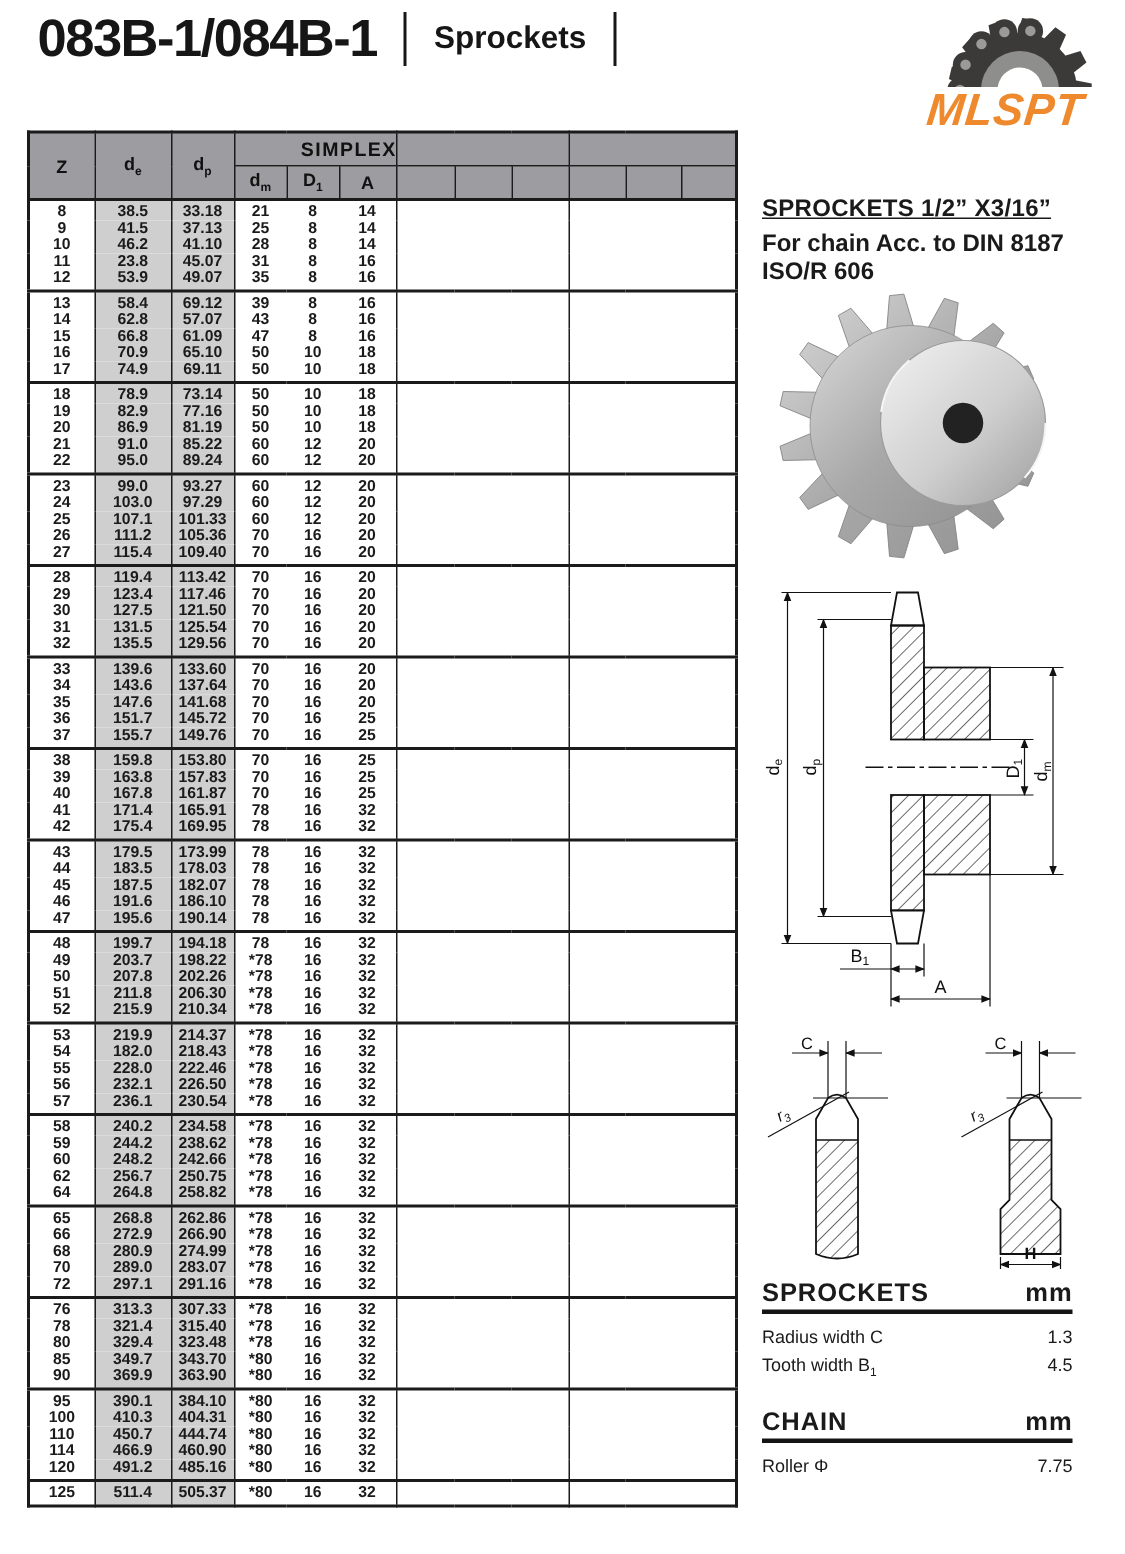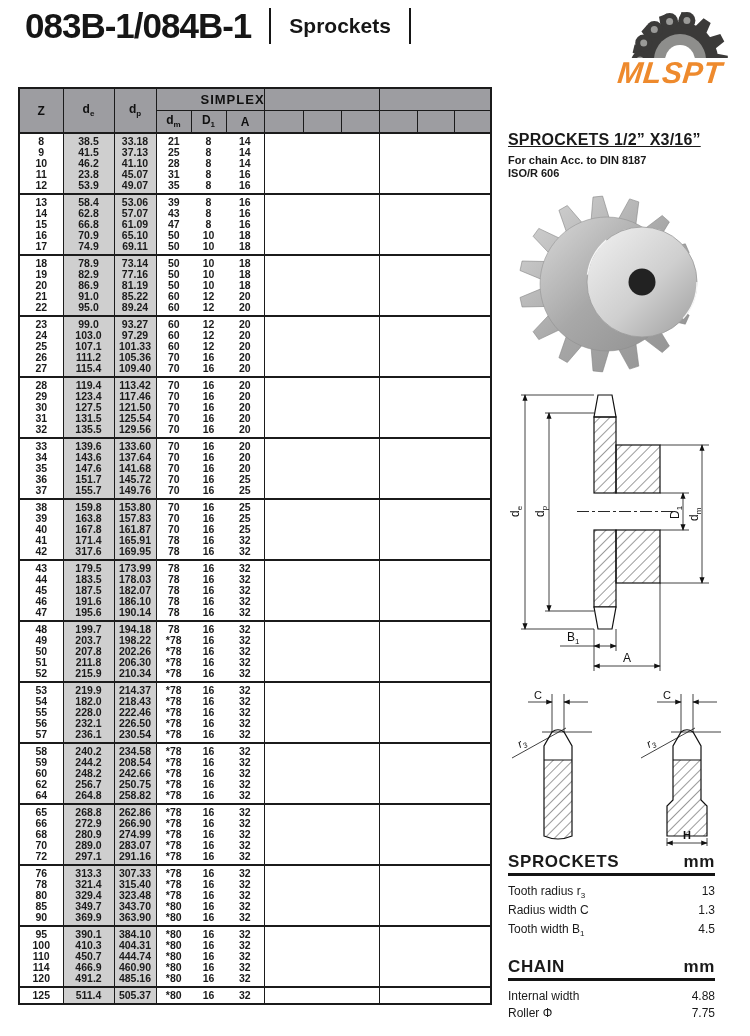--- a/index.html
+++ b/index.html
@@ -29,21 +29,21 @@
   table.dim tbody tr:last-child td{padding-bottom:2px;}
   table.dim tbody.last td{padding-bottom:22px;vertical-align:top;margin-left:19px;}
   td.z{border-right:1.5px solid #1b1b1b;}
   td.de{background:#cfcfcf;border-right:1.5px solid #1b1b1b;text-align:right;padding-right:9px;}
   td.dp{background:#cfcfcf;border-right:1.5px solid #1b1b1b;text-align:right;padding-right:4px;}
   td.a{border-right:1.5px solid #1b1b1b;}
   td.e1{border-right:1.5px solid #1b1b1b;}
   
   .right-head{position:absolute;left:508px;top:131px;width:237px;}
   .right-head h2{font-size:16px;font-weight:bold;margin:0 0 5px 0;letter-spacing:0.2px;text-decoration:underline;}
-  .right-head p{font-size:11px;font-weight:bold;margin:1px 0;}
+  .right-head p{font-size:16px;font-weight:bold;margin:1px 0;}
   .photo{position:absolute;left:505px;top:192px;width:240px;height:185px;}
   .section-drawing{position:absolute;left:505px;top:383px;width:240px;height:298px;}
   .profiles{position:absolute;left:506px;top:688px;width:240px;display:flex;gap:22px;}
   .specs{position:absolute;left:508px;top:852px;width:207px;}
   .spec-title{display:flex;justify-content:space-between;align-items:flex-end;
     border-bottom:3px solid #141414;font-size:17px;font-weight:bold;padding-bottom:1px;
     letter-spacing:0.6px;}
   .spec-rows{margin:7px 0 17px 0;}
   .spec-row{display:flex;justify-content:space-between;font-size:12px;line-height:1.45;}
   .spec-row sub{font-size:8px;}
@@ -193,21 +193,21 @@
         <td class="d1">8</td>
         <td class="a">16</td>
         <td class="e1" colspan="3"></td>
         <td class="e2" colspan="3"></td>
       </tr>
     </tbody>
     <tbody>
       <tr>
         <td class="z">13</td>
         <td class="de">58.4</td>
-        <td class="dp">53.06</td>
+        <td class="dp">69.12</td>
         <td class="dm">39</td>
         <td class="d1">8</td>
         <td class="a">16</td>
         <td class="e1" colspan="3"></td>
         <td class="e2" colspan="3"></td>
       </tr>
       <tr>
         <td class="z">14</td>
         <td class="de">62.8</td>
         <td class="dp">57.07</td>
@@ -492,21 +492,21 @@
         <td class="de">171.4</td>
         <td class="dp">165.91</td>
         <td class="dm">78</td>
         <td class="d1">16</td>
         <td class="a">32</td>
         <td class="e1" colspan="3"></td>
         <td class="e2" colspan="3"></td>
       </tr>
       <tr>
         <td class="z">42</td>
-        <td class="de">317.6</td>
+        <td class="de">175.4</td>
         <td class="dp">169.95</td>
         <td class="dm">78</td>
         <td class="d1">16</td>
         <td class="a">32</td>
         <td class="e1" colspan="3"></td>
         <td class="e2" colspan="3"></td>
       </tr>
     </tbody>
     <tbody>
       <tr>
@@ -671,21 +671,21 @@
         <td class="dp">234.58</td>
         <td class="dm">*78</td>
         <td class="d1">16</td>
         <td class="a">32</td>
         <td class="e1" colspan="3"></td>
         <td class="e2" colspan="3"></td>
       </tr>
       <tr>
         <td class="z">59</td>
         <td class="de">244.2</td>
-        <td class="dp">208.54</td>
+        <td class="dp">238.62</td>
         <td class="dm">*78</td>
         <td class="d1">16</td>
         <td class="a">32</td>
         <td class="e1" colspan="3"></td>
         <td class="e2" colspan="3"></td>
       </tr>
       <tr>
         <td class="z">60</td>
         <td class="de">248.2</td>
         <td class="dp">242.66</td>
@@ -985,40 +985,32 @@
   </svg>
 </div>
 
 <div class="specs">
   <div class="spec-title">
     <span>SPROCKETS</span>
     <span>mm</span>
   </div>
   <div class="spec-rows">
     <div class="spec-row">
-      <span class="lbl"><span>Tooth radius r</span><sub>3</sub></span>
-      <span class="val">13</span>
-    </div>
-    <div class="spec-row">
       <span class="lbl"><span>Radius width C</span><sub></sub></span>
       <span class="val">1.3</span>
     </div>
     <div class="spec-row">
       <span class="lbl"><span>Tooth width B</span><sub>1</sub></span>
       <span class="val">4.5</span>
     </div>
   </div>
   <div class="spec-title">
     <span>CHAIN</span>
     <span>mm</span>
   </div>
   <div class="spec-rows">
     <div class="spec-row">
-      <span class="lbl"><span>Internal width</span></span>
-      <span class="val">4.88</span>
-    </div>
-    <div class="spec-row">
       <span class="lbl"><span>Roller Φ</span></span>
       <span class="val">7.75</span>
     </div>
   </div>
 
 </div>
 
 </body></html>

